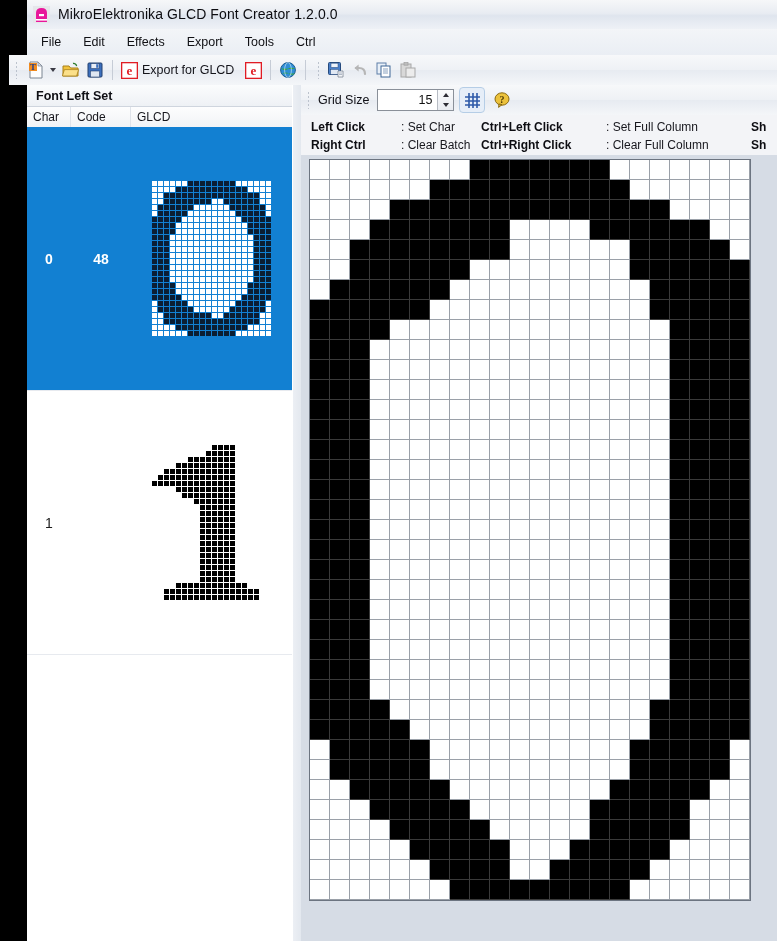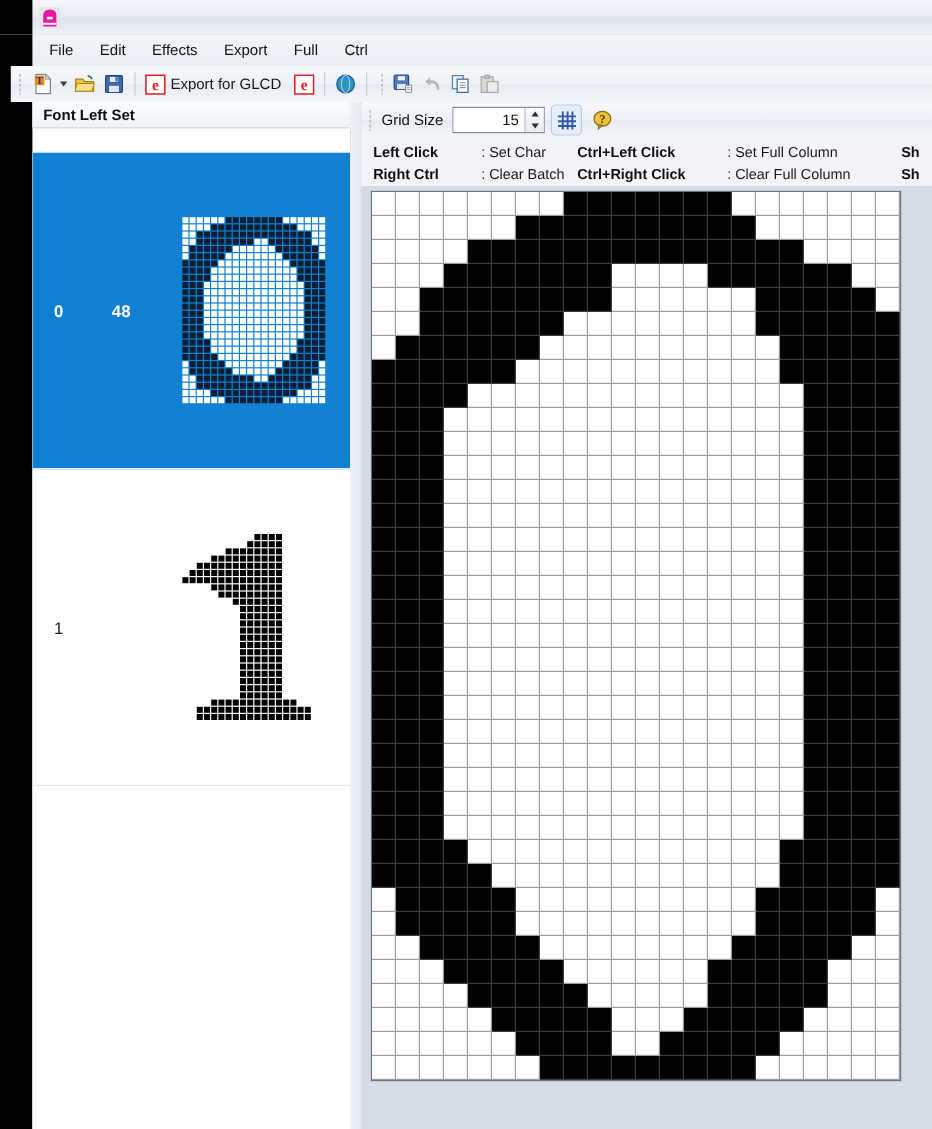--- a/index.html
+++ b/index.html
@@ -142,30 +142,31 @@
 <div class="app">
 
   <div class="titlebar">
     <div class="leftblack"></div>
     <svg class="app-logo" viewBox="0 0 19 19">
       <rect x="1" y="1" width="17" height="17" fill="#e6e6ea"></rect>
       <path d="M4 17 L4 8 Q4 3 9.5 3 Q15 3 15 8 L15 17 Z" fill="#e8179b"></path>
       <rect x="7" y="9" width="5" height="2.2" fill="#ffffff"></rect>
       <rect x="4" y="14" width="11" height="1.6" fill="#ffffff"></rect>
     </svg>
+    <div class="title-text">MikroElektronika GLCD Font Creator 1.2.0.0</div>
   </div>
 
   <div class="menubar">
     <div class="leftblack"></div>
     <div class="menu-items">
       <div class="menu-item">File</div>
       <div class="menu-item">Edit</div>
       <div class="menu-item">Effects</div>
       <div class="menu-item">Export</div>
-      <div class="menu-item">Full</div>
+      <div class="menu-item">Tools</div>
       <div class="menu-item">Ctrl</div>
     </div>
   </div>
 
   <div class="toolbar">
     <div class="leftblack"></div>
     <div style="width:9px"></div>
     <div class="grip"></div>
 
     <div class="tb-btn" style="margin-left:2px">
@@ -256,20 +257,25 @@
         <rect x="2" y="3" width="10" height="13" fill="#d8d8d8" stroke="#a8a8a8" stroke-width="1"></rect>
         <rect x="5" y="1.6" width="4" height="2.6" fill="#bdbdbd" stroke="#a0a0a0" stroke-width=".7"></rect>
         <rect x="7" y="7" width="9" height="9" fill="#ececec" stroke="#a8a8a8" stroke-width="1"></rect>
       </svg>
     </div>
   </div>
 
   <div class="leftpanel">
     <div class="lp-inner">
       <div class="lp-header">Font Left Set</div>
+      <div class="lp-cols">
+        <div class="lp-col c1">Char</div>
+        <div class="lp-col c2">Code</div>
+        <div class="lp-col c3">GLCD</div>
+      </div>
       <div class="lp-list" id="char-list">
           <div class="char-row selected">
             <div class="cell-char">0</div>
             <div class="cell-code">48</div>
             <div class="cell-glcd">
               <div class="prev-canvas" style="width: 120px; height: 156px; left: 21px; top: 54px;">
                 <div class="prev-px" style="left: 0px; top: 0px; width: 5px; height: 5px; background: rgb(255, 255, 255);"></div>
                 <div class="prev-px" style="left: 6px; top: 0px; width: 5px; height: 5px; background: rgb(255, 255, 255);"></div>
                 <div class="prev-px" style="left: 12px; top: 0px; width: 5px; height: 5px; background: rgb(255, 255, 255);"></div>
                 <div class="prev-px" style="left: 18px; top: 0px; width: 5px; height: 5px; background: rgb(255, 255, 255);"></div>

